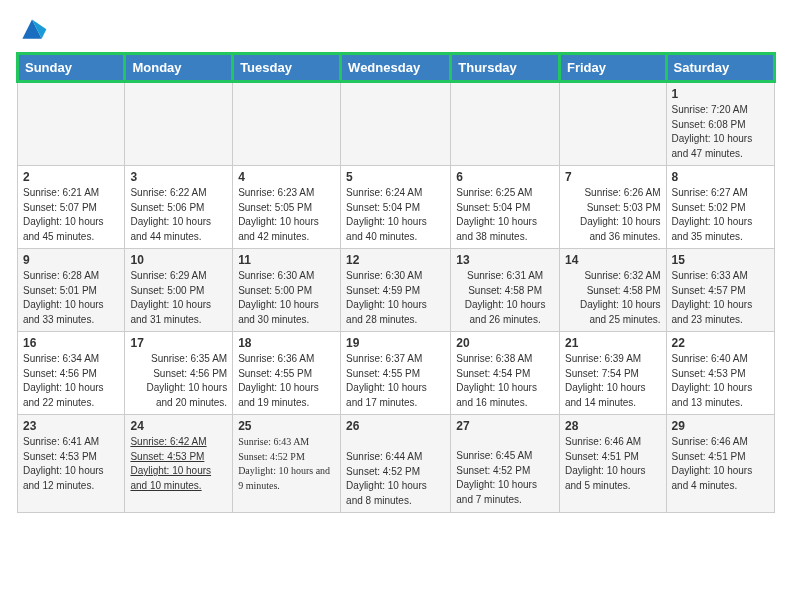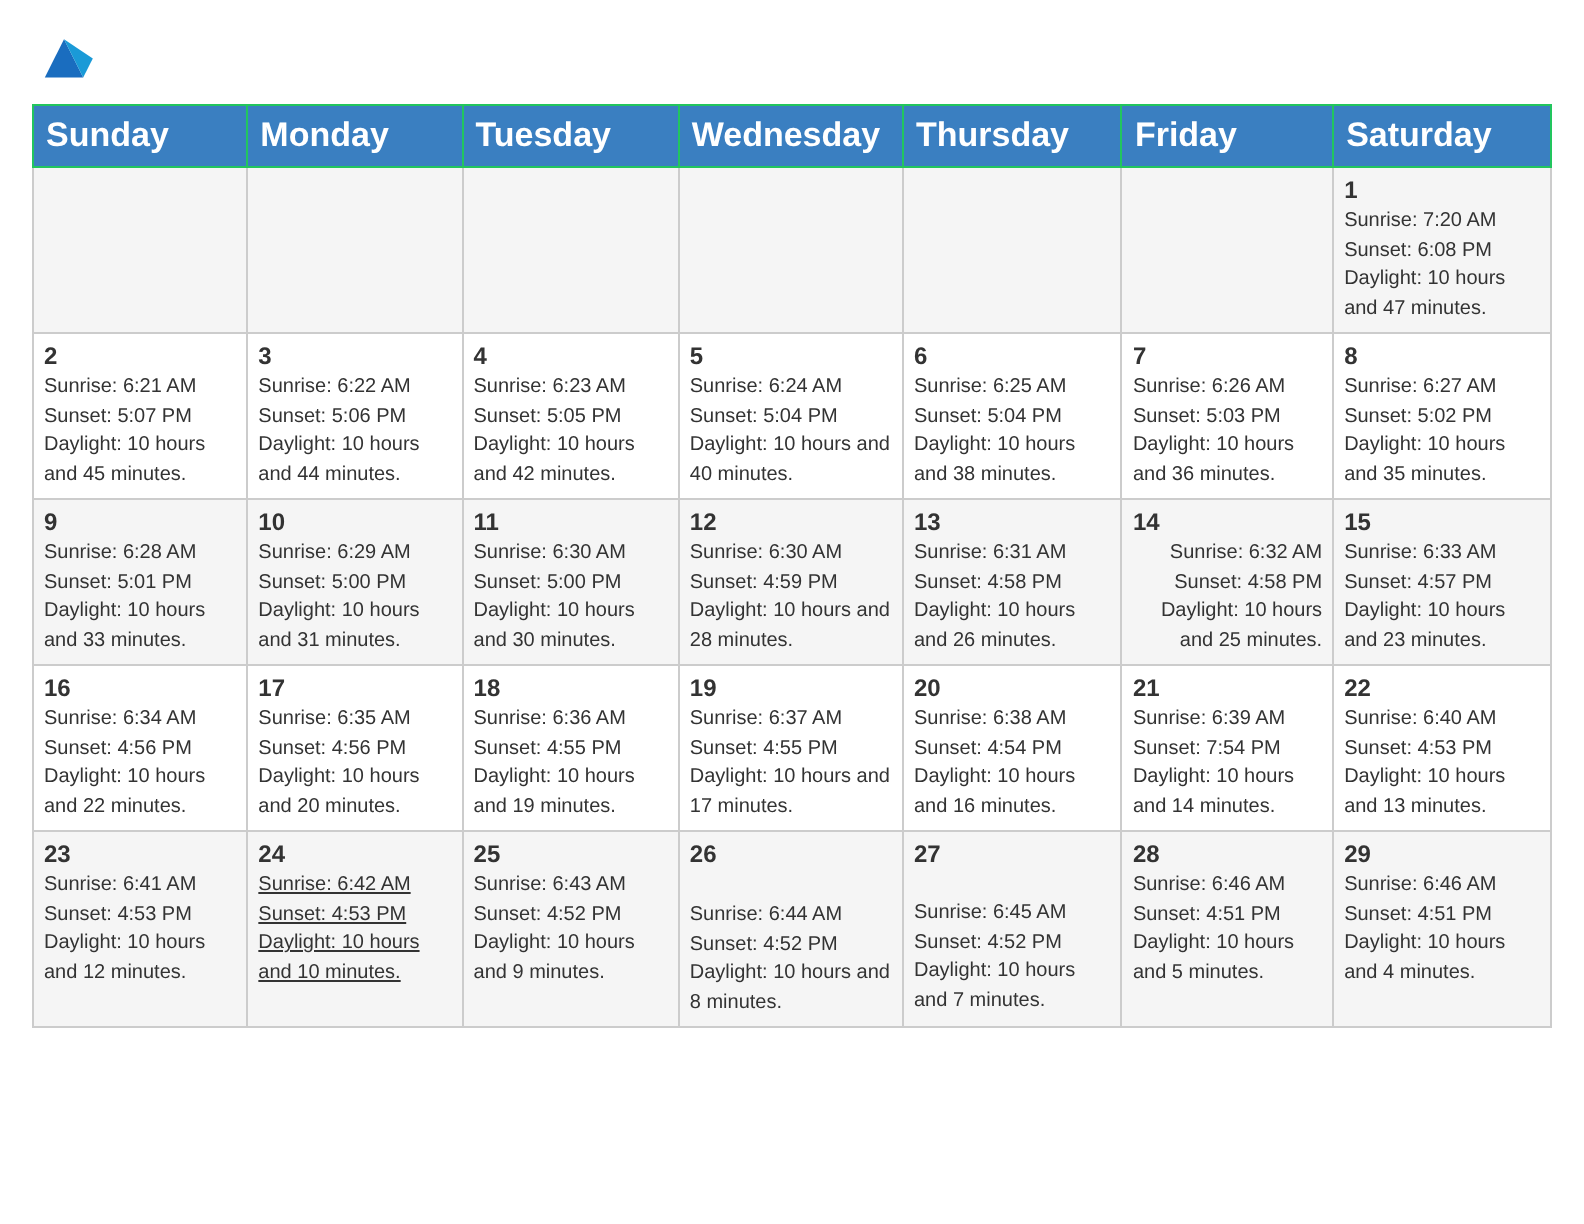--- a/index.html
+++ b/index.html
@@ -46,23 +46,23 @@
     .calendar {
       width: 100%;
       border-collapse: collapse;
       border: 1px solid #ccc;
     }
     .calendar th {
       background-color: #3a7fc1;
       color: #fff;
       text-align: left;
       padding: 5px 6px;
-      font-size: 17px;
+      font-size: 13px;
       font-weight: bold;
-      border: 1px solid #22c55e;
+      border: 3px solid #22c55e;
     }
     .calendar td {
       border: 1px solid #ccc;
       vertical-align: top;
       padding: 4px 5px;
       font-size: 10.5px;
       color: #333;
       width: 113px;
       min-height: 70px;
       height: 70px;
@@ -158,21 +158,21 @@
 Daylight: 10 hours and 40 minutes.</div>
         </td>
         <td>
           <span class="day-number">6</span>
           <div class="day-info" style="white-space: pre-line;">Sunrise: 6:25 AM
 Sunset: 5:04 PM
 Daylight: 10 hours and 38 minutes.</div>
         </td>
         <td>
           <span class="day-number">7</span>
-          <div class="day-info" style="white-space: pre-line;">Sunrise: 6:26 AM
+          <div class="day-info" style="white-space: pre-line; text-align: right;">Sunrise: 6:26 AM
 Sunset: 5:03 PM
 Daylight: 10 hours and 36 minutes.</div>
         </td>
         <td>
           <span class="day-number">8</span>
           <div class="day-info" style="white-space: pre-line;">Sunrise: 6:27 AM
 Sunset: 5:02 PM
 Daylight: 10 hours and 35 minutes.</div>
         </td>
       </tr>
@@ -196,21 +196,21 @@
 Daylight: 10 hours and 30 minutes.</div>
         </td>
         <td>
           <span class="day-number">12</span>
           <div class="day-info" style="white-space: pre-line;">Sunrise: 6:30 AM
 Sunset: 4:59 PM
 Daylight: 10 hours and 28 minutes.</div>
         </td>
         <td>
           <span class="day-number">13</span>
-          <div class="day-info" style="white-space: pre-line;">Sunrise: 6:31 AM
+          <div class="day-info" style="white-space: pre-line; text-align: center;">Sunrise: 6:31 AM
 Sunset: 4:58 PM
 Daylight: 10 hours and 26 minutes.</div>
         </td>
         <td>
           <span class="day-number">14</span>
           <div class="day-info" style="white-space: pre-line; text-align: right;">Sunrise: 6:32 AM
 Sunset: 4:58 PM
 Daylight: 10 hours and 25 minutes.</div>
         </td>
         <td>
@@ -222,21 +222,21 @@
       </tr>
       <tr>
         <td>
           <span class="day-number">16</span>
           <div class="day-info" style="white-space: pre-line;">Sunrise: 6:34 AM
 Sunset: 4:56 PM
 Daylight: 10 hours and 22 minutes.</div>
         </td>
         <td>
           <span class="day-number">17</span>
-          <div class="day-info" style="white-space: pre-line;">Sunrise: 6:35 AM
+          <div class="day-info" style="white-space: pre-line; text-align: right;">Sunrise: 6:35 AM
 Sunset: 4:56 PM
 Daylight: 10 hours and 20 minutes.</div>
         </td>
         <td>
           <span class="day-number">18</span>
           <div class="day-info" style="white-space: pre-line;">Sunrise: 6:36 AM
 Sunset: 4:55 PM
 Daylight: 10 hours and 19 minutes.</div>
         </td>
         <td>
@@ -272,21 +272,21 @@
 Daylight: 10 hours and 12 minutes.</div>
         </td>
         <td>
           <span class="day-number">24</span>
           <div class="day-info" style="white-space: pre-line; text-decoration: underline;">Sunrise: 6:42 AM
 Sunset: 4:53 PM
 Daylight: 10 hours and 10 minutes.</div>
         </td>
         <td>
           <span class="day-number">25</span>
-          <div class="day-info" style="white-space: pre-line;">Sunrise: 6:43 AM
+          <div class="day-info" style="white-space: pre-line; font-family: Liberation Serif, serif;">Sunrise: 6:43 AM
 Sunset: 4:52 PM
 Daylight: 10 hours and 9 minutes.</div>
         </td>
         <td>
           <span class="day-number">26</span>
           <div class="day-info" style="white-space: pre-line; margin-top: 17px;">Sunrise: 6:44 AM
 Sunset: 4:52 PM
 Daylight: 10 hours and 8 minutes.</div>
         </td>
         <td>

